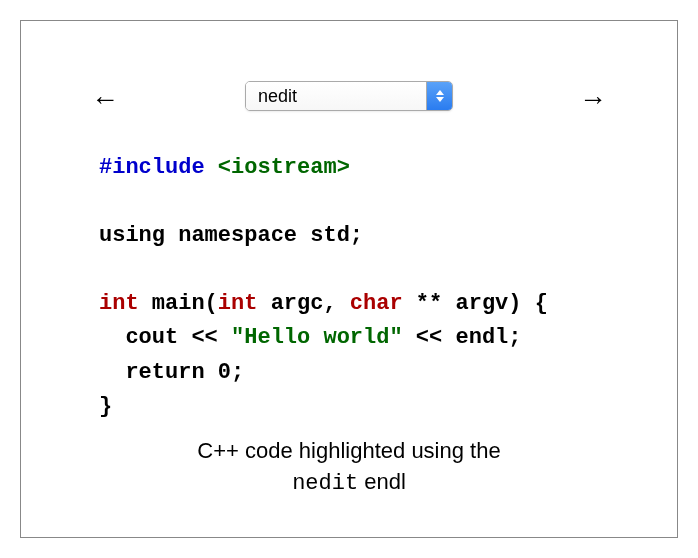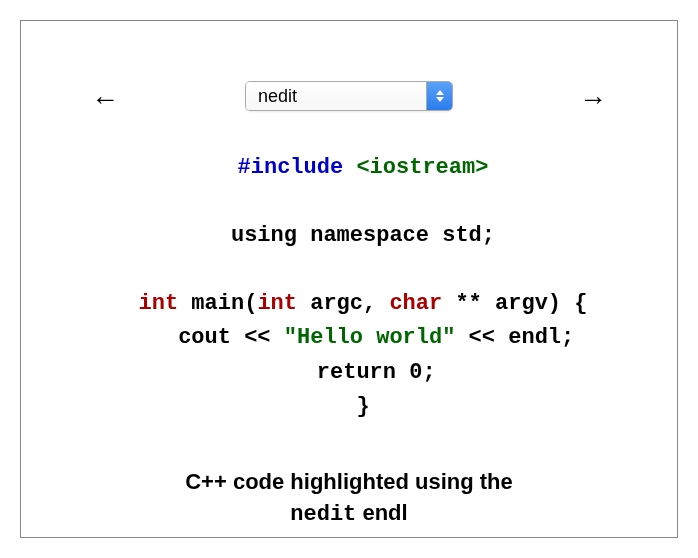--- a/index.html
+++ b/index.html
@@ -73,35 +73,34 @@
     .caret-down {
       border-top: 5px solid #fff;
     }
     .code-block {
       font-family: "Courier New", Courier, monospace;
       font-size: 22px;
       font-weight: bold;
       line-height: 1.55;
       white-space: pre;
       margin-left: 28px;
-      margin-bottom: 43px;
-      text-align: center;
+      margin-bottom: 12px;
     }
     .tok-pp { color: #0000cc; }
     .tok-inc { color: #006600; }
     .tok-kw { color: #000; }
     .tok-type { color: #aa0000; }
     .tok-str { color: #006600; }
     .tok-num { color: #000; }
     .tok-plain { color: #000; }
     .caption {
       text-align: center;
       font-family: Verdana, Geneva, sans-serif;
       font-size: 22px;
-      font-weight: bold;
+      font-weight: normal;
       line-height: 1.4;
       color: #000;
     }
     .caption-theme {
       font-family: "Courier New", Courier, monospace;
     }
   </style>
 </head>
 <body>
 

